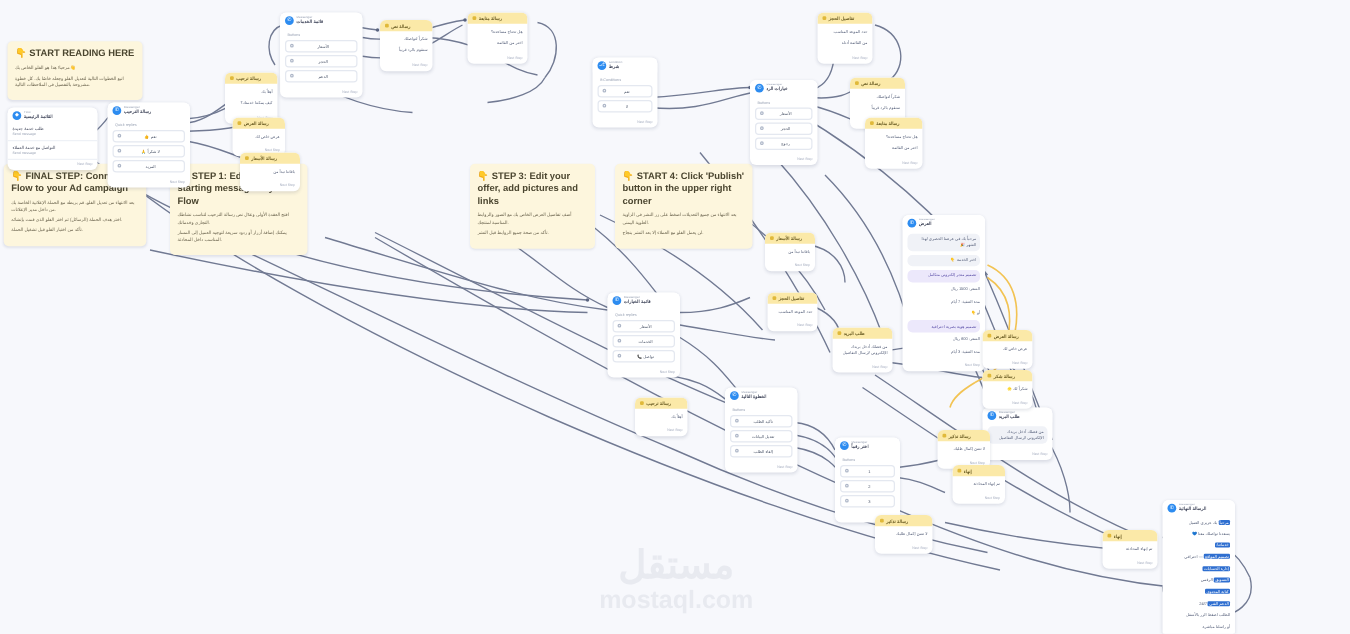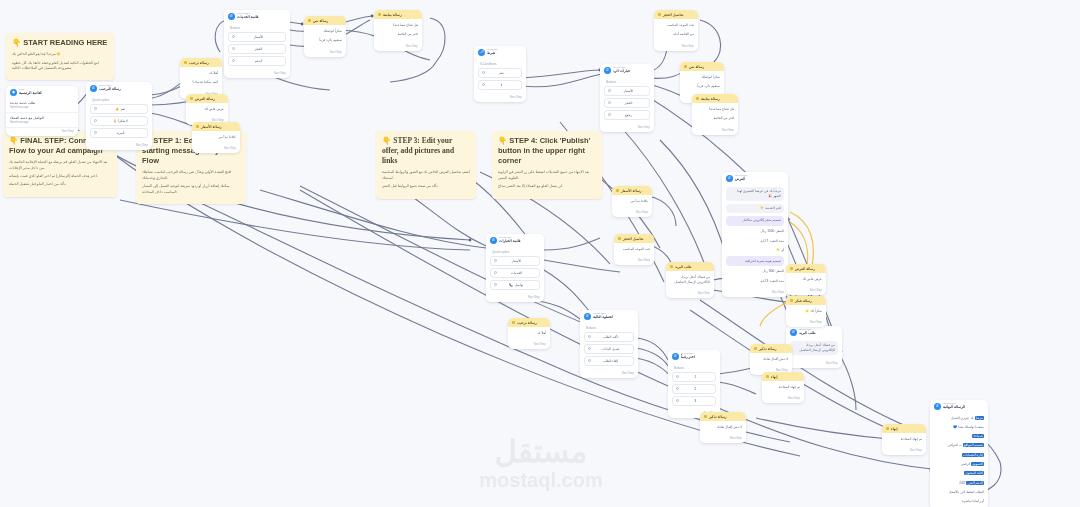--- a/index.html
+++ b/index.html
@@ -227,31 +227,31 @@
 
   <div class="note" style="left:136px; top:131px; width:110px;">
     <span class="note-title">
       <span class="em">👇</span><span>STEP 1: Edit the starting message of your Flow</span>
     </span>
     <p>افتح العقدة الأولى وعدّل نص رسالة الترحيب لتناسب نشاطك التجاري وخدماتك.</p>
     <p>يمكنك إضافة أزرار أو ردود سريعة لتوجيه العميل إلى المسار المناسب داخل المحادثة.</p>
   </div>
 
 
-  <div class="note" style="left:376px; top:131px; width:100px;font-family:Liberation Serif, serif;">
+  <div class="note" style="left:376px; top:131px; width:100px;">
     <span class="note-title">
       <span class="em">👇</span><span>STEP 3: Edit your offer, add pictures and links</span>
     </span>
     <p>أضف تفاصيل العرض الخاص بك مع الصور والروابط المناسبة لمنتجك.</p>
     <p>تأكد من صحة جميع الروابط قبل النشر.</p>
   </div>
 
   <div class="note" style="left:492px; top:131px; width:110px;">
     <span class="note-title">
-      <span class="em">👇</span><span>STEP 4: Click 'Publish' button in the upper right corner</span>
+      <span class="em">👇</span><span>START 4: Click 'Publish' button in the upper right corner</span>
     </span>
     <p>بعد الانتهاء من جميع التعديلات اضغط على زر النشر في الزاوية العلوية اليمنى.</p>
     <p>لن يعمل الفلو مع العملاء إلا بعد النشر بنجاح.</p>
   </div>
 
   <div class="node" style="left:6px; top:86px; width:72px;">
     <div class="node-head">
       <span class="avatar">◆</span>
       <span class="nh-txt">
         <span class="nh-sub">Flow</span>

